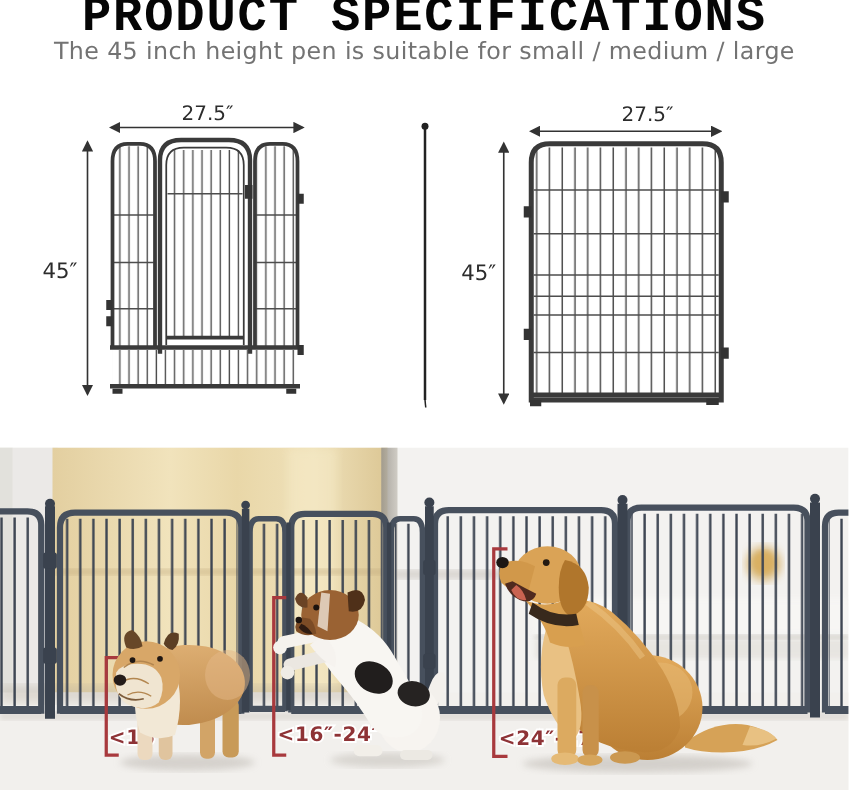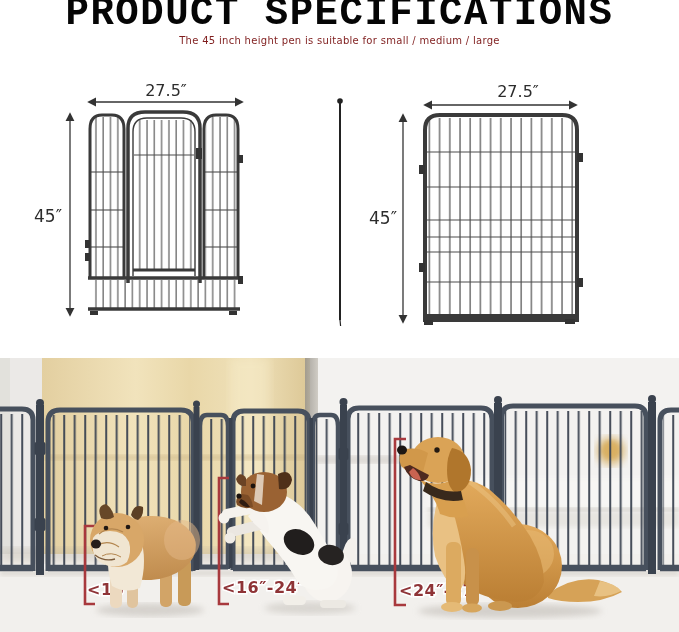--- a/index.html
+++ b/index.html
@@ -7,21 +7,21 @@
     --fence:#47505d; --fence_dark:#3a424e;
     --diagram_line:#3a3a3a;
   }
   html,body{margin:0;padding:0;background:#fff;}
   .canvas{position:relative;width:679px;height:632px;background:#fff;overflow:hidden;
           font-family:"DejaVu Sans",sans-serif;}
   .header{position:absolute;top:0;left:0;right:0;text-align:center;}
   .title{margin:1px 0 5px 0;font-family:Liberation Mono, monospace;font-weight:900;
          font-size:39px;line-height:26px;letter-spacing:1.5px;color:#050505;
          transform:scaleY(1.02);}
-  .sub{margin:0;font-size:10px;line-height:18px;color:#7f1d1d;letter-spacing:.3px;}
+  .sub{margin:0;font-size:19px;line-height:18px;color:#737373;letter-spacing:.3px;}
   svg{display:block;}
   .diagram-svg{position:absolute;top:80px;left:0;}
   .photo{position:absolute;top:358px;left:0;width:679px;height:274px;}
   .dim{font-family:"DejaVu Sans",sans-serif;font-size:16px;fill:#2c2c2c;}
   .dim-big{font-size:17px;}
   .wire{stroke:#4d4d4d;stroke-width:1.1;}
   .frame{stroke:var(--diagram_line);fill:none;}
   .tab{fill:#333;}
   .fframe{stroke:var(--fence);fill:none;}
   .frail{stroke:var(--fence);}

